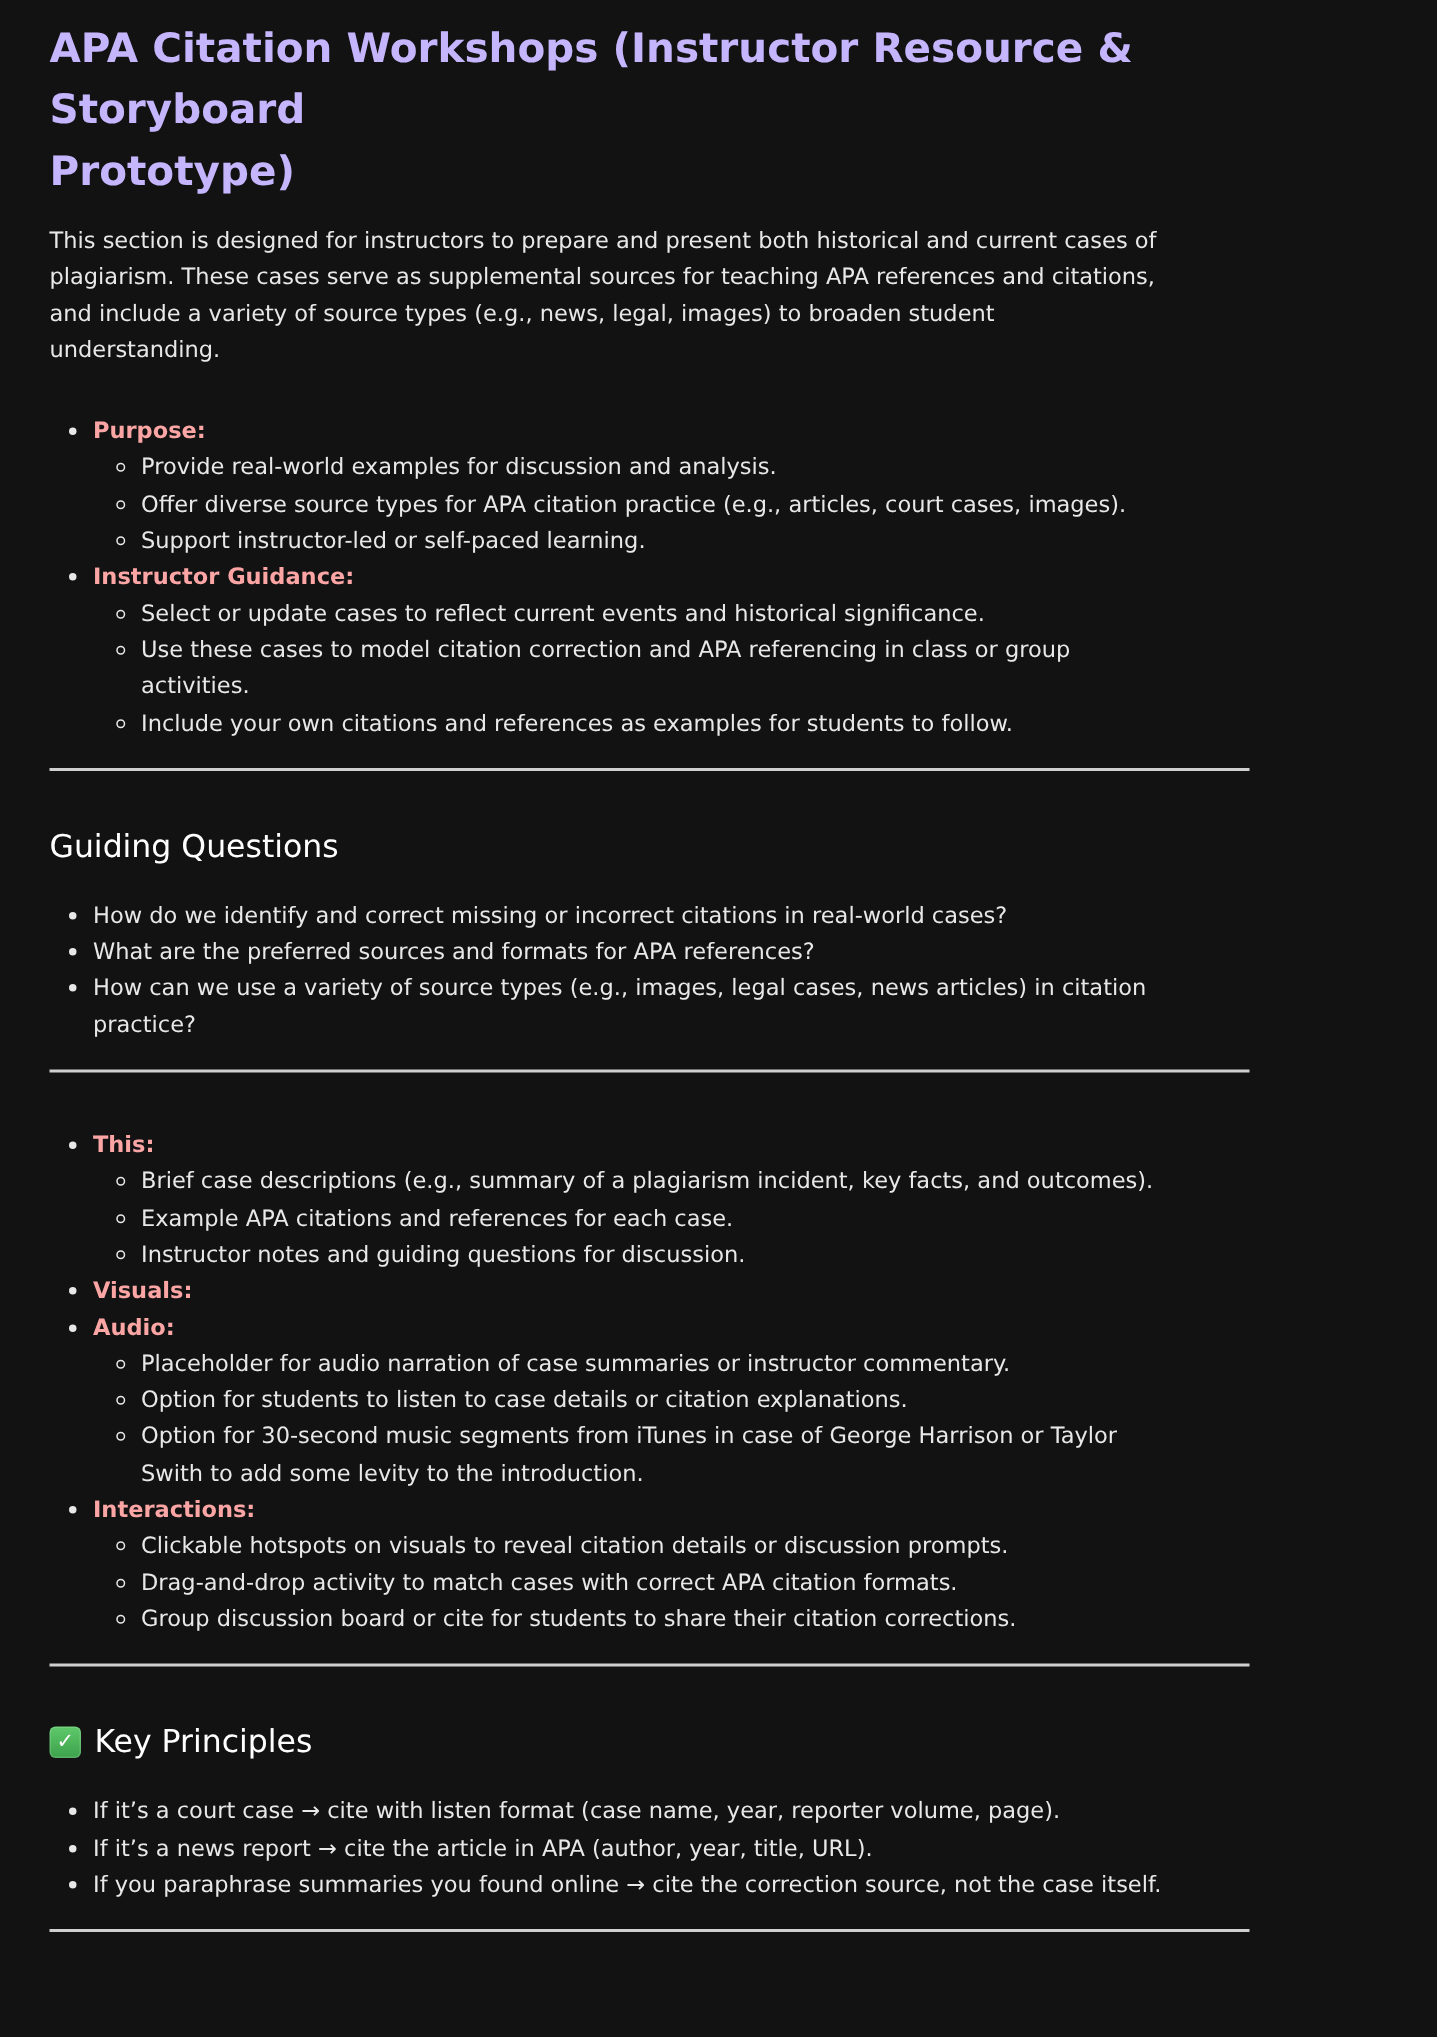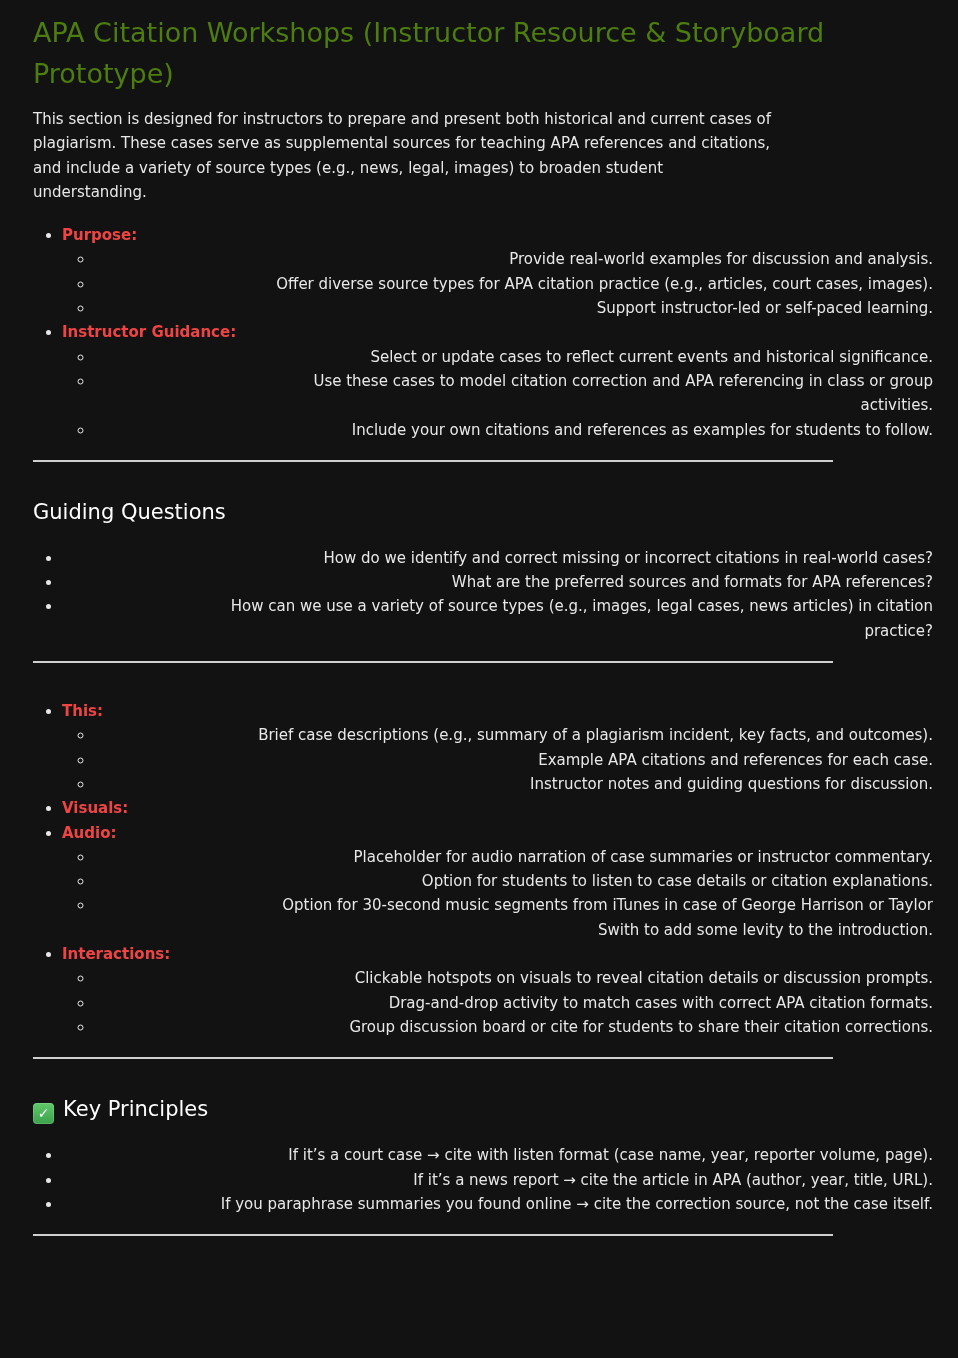--- a/index.html
+++ b/index.html
@@ -10,47 +10,47 @@
     box-sizing: border-box;
     background: #121212;
     color: #e8e8e8;
     font-family: "DejaVu Sans", sans-serif;
     padding: 12px 25px 0 33px;
   }
   main { display: block; }
   h1 {
     font-size: 27px;
     line-height: 41px;
-    font-weight: 400;
-    color: #4d7c0f;
+    font-weight: 700;
+    color: #c4b5fd;
     margin: 0 0 13px 0;
     white-space: pre-line;
   }
   h2 {
     font-size: 21px;
     line-height: 29px;
     font-weight: 500;
     color: #ffffff;
     margin: 0 0 19px 0;
     display: flex;
-    align-items: flex-end;
+    align-items: center;
   }
   p.intro {
     font-size: 15px;
     line-height: 24.3px;
-    margin: 0 0 19px 0;
+    margin: 0 0 30px 0;
     white-space: pre-line;
   }
   ul { margin: 0; font-size: 15px; }
   ul.top { padding-left: 29px; list-style-type: disc; }
   ul.sub { padding-left: 32px; list-style-type: circle; margin: 0; }
   li { line-height: 24.3px; }
   li::marker { color: #e8e8e8; }
-  li.wrap { white-space: pre-line; text-align: right; }
-  li > strong { font-weight: 700; color: #ef4444; }
+  li.wrap { white-space: pre-line; }
+  li > strong { font-weight: 700; color: #fca5a5; }
   hr {
     border: none;
     border-top: 2px solid #cfcfcf;
     width: 800px;
     margin: 18px 0 36px 0;
   }
   hr.last { margin-bottom: 0; }
   .check {
     display: inline-flex;
     align-items: center;

